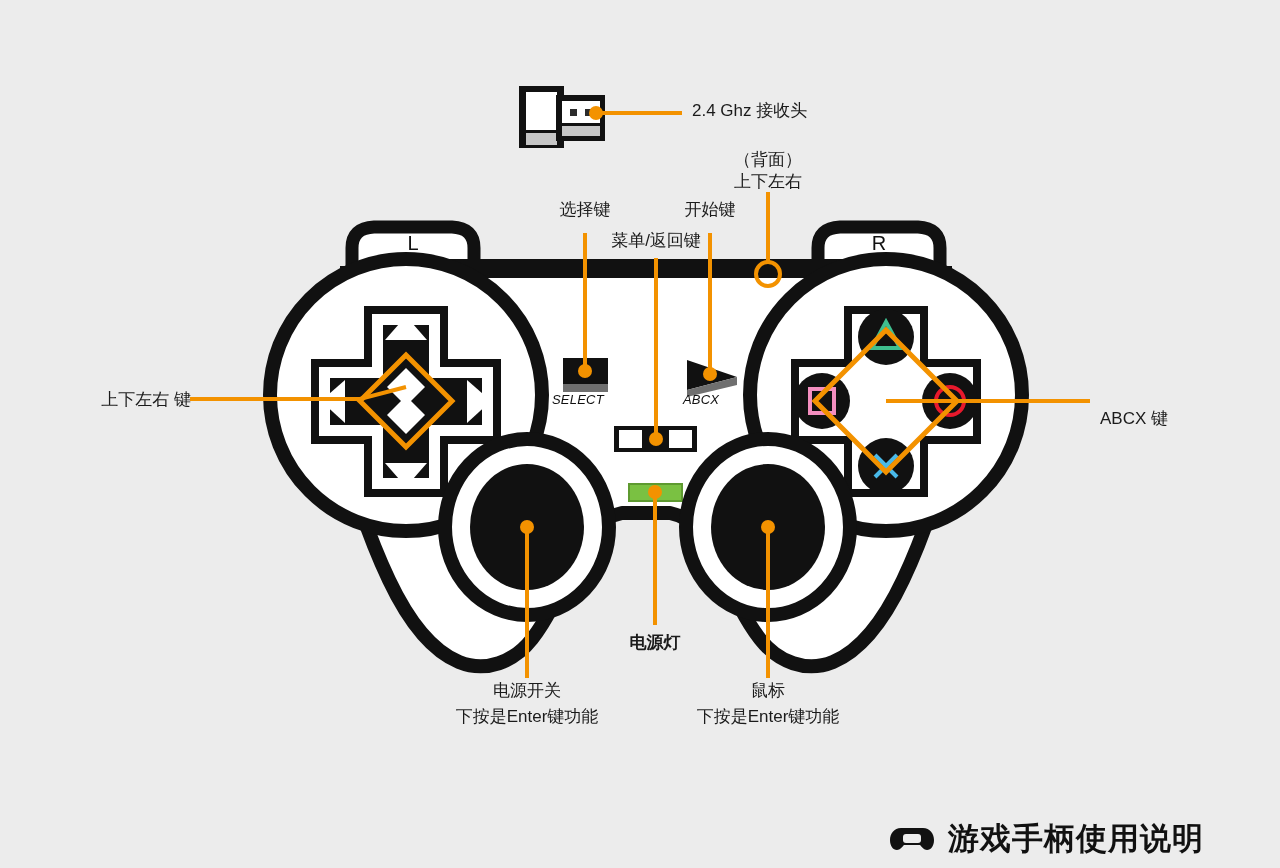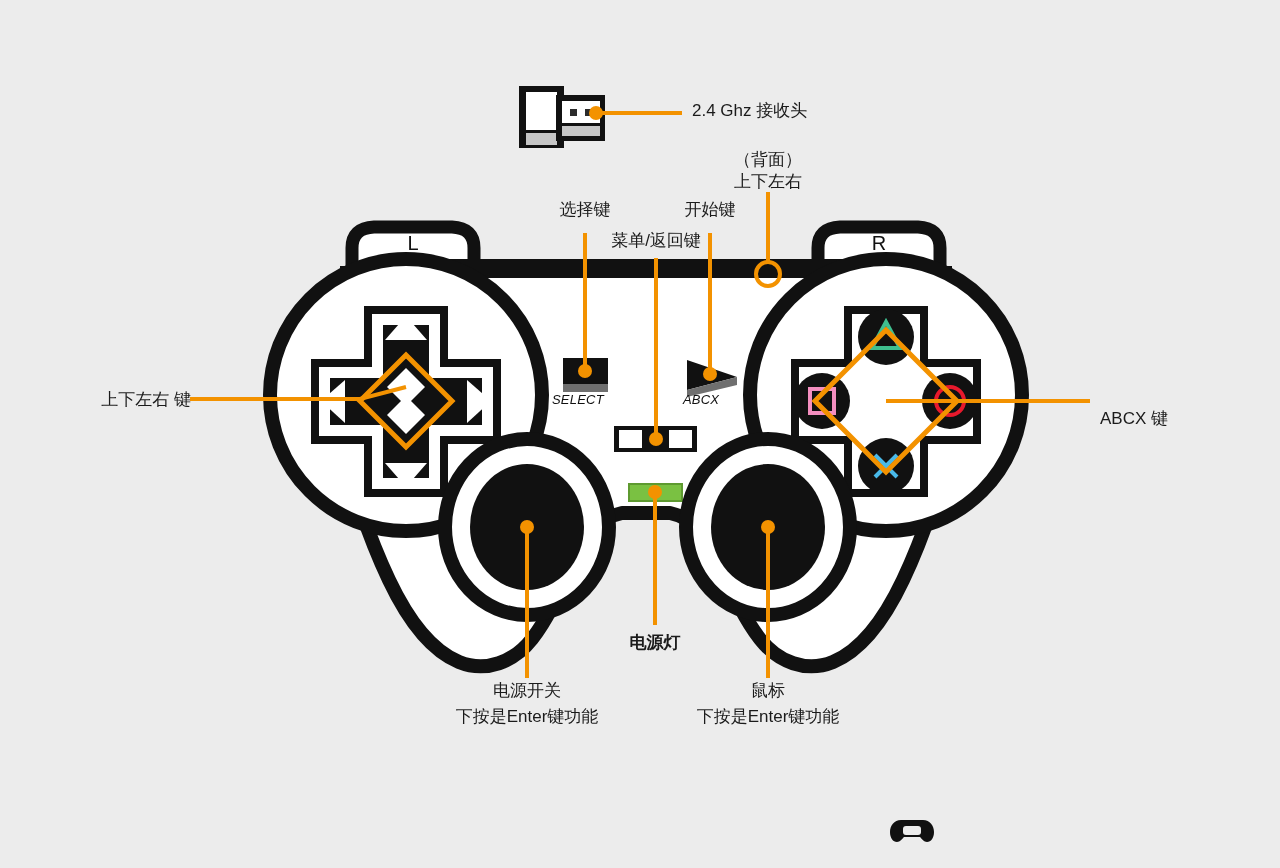--- a/index.html
+++ b/index.html
@@ -264,13 +264,14 @@
 <div class="shoulder-text" style="left:829px; top:232px; width:100px;">R</div>
 
 <div class="title-wrap" style="left:890px; top:818px;">
   <span class="title-icon">
     <svg width="44" height="26" viewBox="0 0 44 26" xmlns="http://www.w3.org/2000/svg">
       <path d="M11 2 C4 2 0 8 0 14 C0 20 3 24 7 24 C10 24 12 21 14 19
                L30 19 C32 21 34 24 37 24 C41 24 44 20 44 14 C44 8 40 2 33 2 Z" fill="#111"></path>
       <rect x="13" y="8" width="18" height="9" rx="3" fill="#ececec"></rect>
     </svg>
   </span>
+  <span class="title-text">游戏手柄使用说明</span>
 </div>
 
 </body></html>

